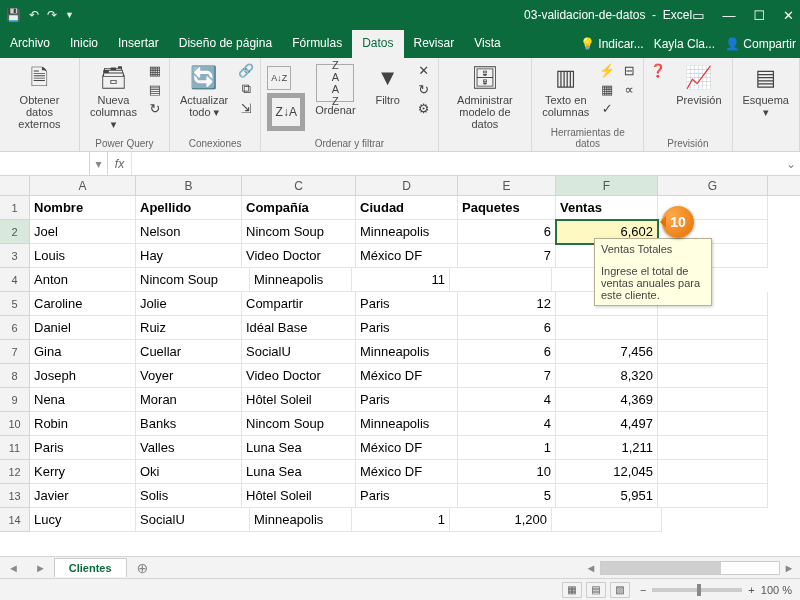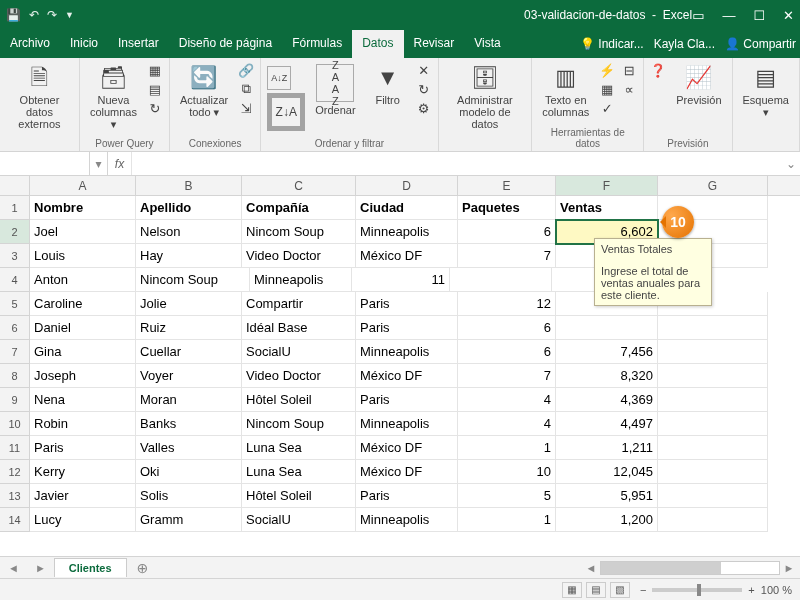--- a/index.html
+++ b/index.html
@@ -403,21 +403,20 @@
         <div class="cell colB">Solis</div>
         <div class="cell colC">Hôtel Soleil</div>
         <div class="cell colD">Paris</div>
         <div class="cell num colE">5</div>
         <div class="cell num colF">5,951</div>
         <div class="cell colG"></div>
       </div>
       <div class="row">
         <div class="rowhead">14</div>
         <div class="cell colA">Lucy</div>
-        <div class="cell colB">Gramm</div>
         <div class="cell colC">SocialU</div>
         <div class="cell colD">Minneapolis</div>
         <div class="cell num colE">1</div>
         <div class="cell num colF">1,200</div>
         <div class="cell colG"></div>
       </div>
     </div>
 
   <div class="tooltip">
     <div class="tt-title">Ventas Totales</div>

